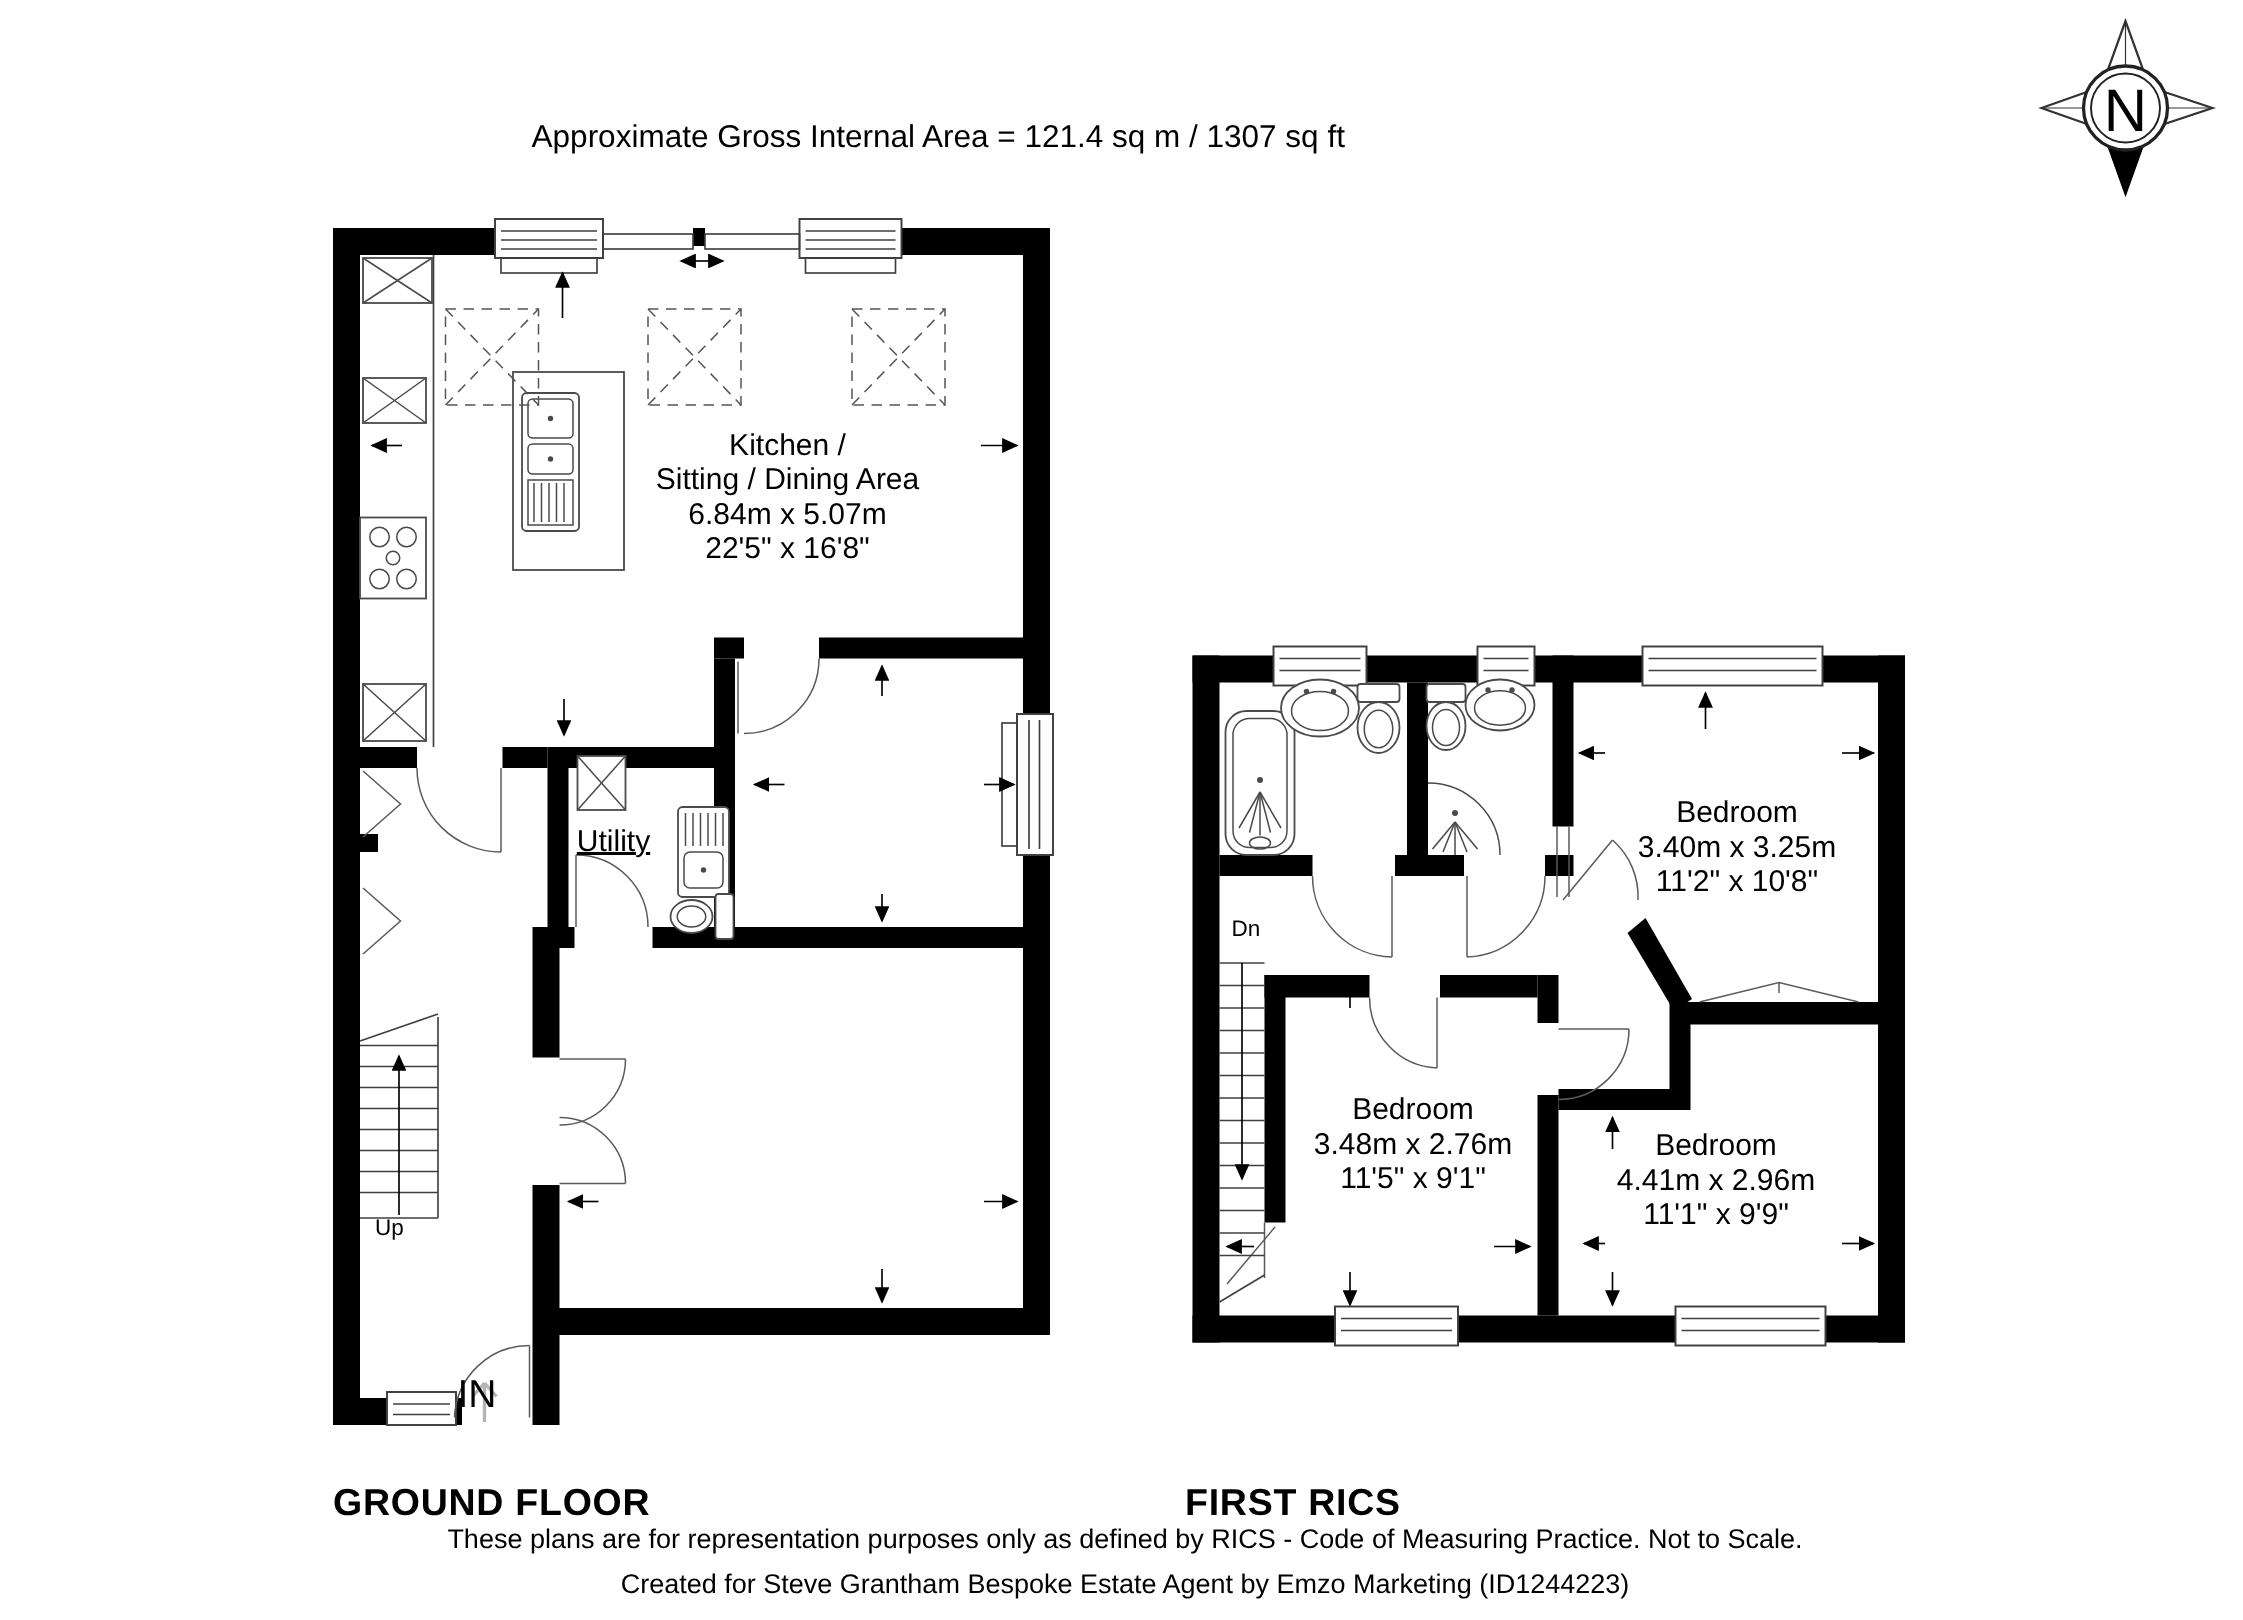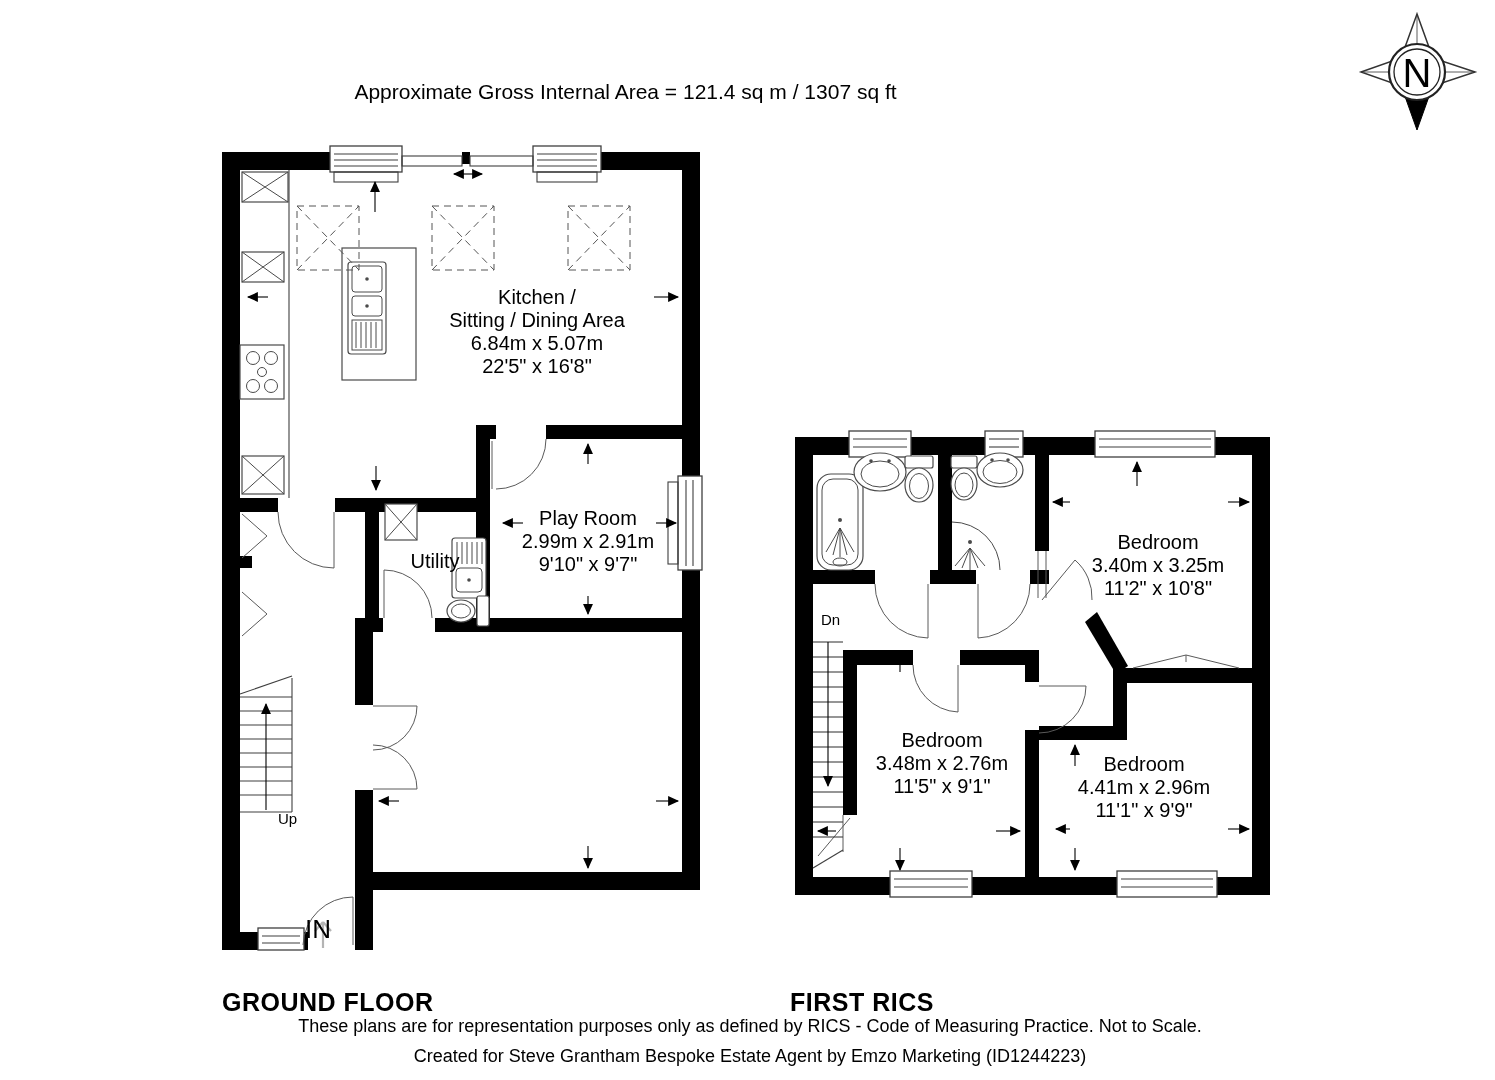--- a/index.html
+++ b/index.html
@@ -410,39 +410,34 @@
     <line x1="1361" y1="72" x2="1395" y2="72" stroke="#333" stroke-width="0.8"></line>
     <line x1="1475" y1="72" x2="1439" y2="72" stroke="#333" stroke-width="0.8"></line>
     <circle cx="1417" cy="72" r="28" fill="#fff" stroke="#222" stroke-width="2.2"></circle>
     <circle cx="1417" cy="72" r="23" fill="none" stroke="#222" stroke-width="1.3"></circle>
     <text x="1417" y="87" text-anchor="middle" font-family="Liberation Sans, sans-serif" font-size="40" fill="#000">N</text>
   </g>
 </svg>
 
   <div class="title">Approximate Gross Internal Area = 121.4 sq m / 1307 sq ft</div>
 
-  <div class="lbl" style="left:415px;top:286px;width:220px;margin-left:12px;">
+  <div class="lbl" style="left:415px;top:286px;width:220px;">
     <div>Kitchen /</div>
     <div>Sitting / Dining Area</div>
     <div>6.84m x 5.07m</div>
     <div>22'5" x 16'8"</div>
   </div>
 
-  <div class="lbl" style="left:488px;top:507px;width:200px;">
-    <div>Play Room</div>
-    <div>2.99m x 2.91m</div>
-    <div>9'10" x 9'7"</div>
-  </div>
-
-  <div class="lbl" style="left:404px;top:550px;width:62px;">
+
+  <div class="lbl" style="left:378px;top:550px;width:62px;text-decoration:underline;">
     <div>Utility</div>
   </div>
 
 
-  <div class="annot" style="left:250px;top:810px;margin-left:28px;">Up</div>
+  <div class="annot" style="left:250px;top:810px;">Up</div>
   <div class="in-label" style="left:305px;top:914px;">IN</div>
 
   <div class="lbl" style="left:1058px;top:531px;width:200px;">
     <div>Bedroom</div>
     <div>3.40m x 3.25m</div>
     <div>11'2" x 10'8"</div>
   </div>
 
   <div class="lbl" style="left:842px;top:729px;width:200px;">
     <div>Bedroom</div>

